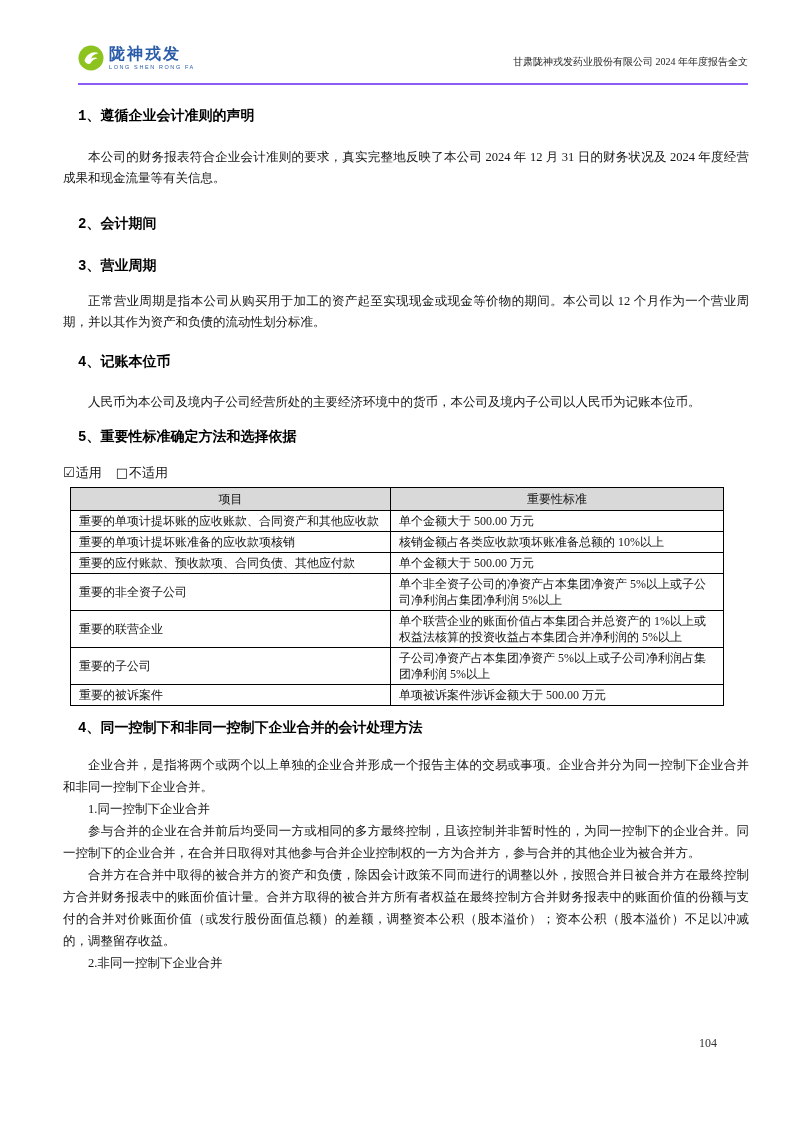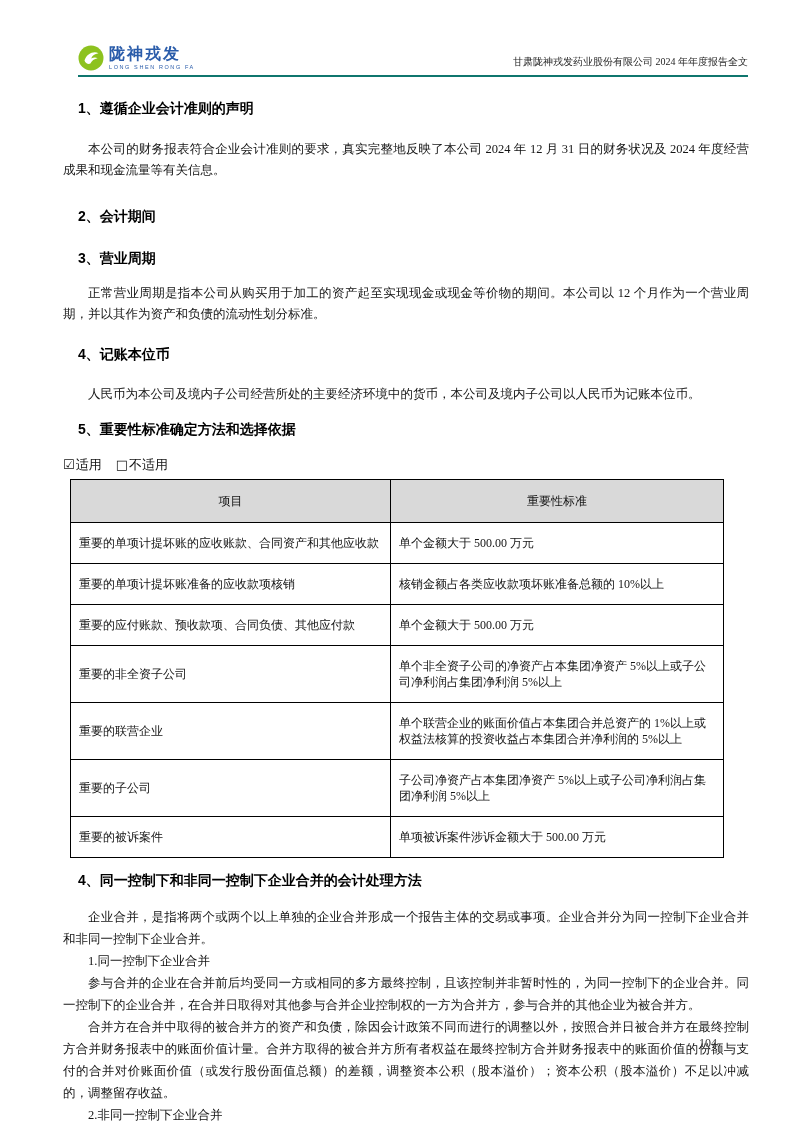--- a/index.html
+++ b/index.html
@@ -14,22 +14,22 @@
     font-family: "Liberation Serif", "DejaVu Serif", serif;
     color: #141414;
     overflow: hidden;
   }
   
   .doc-header {
     display: flex;
     justify-content: space-between;
     align-items: flex-end;
     margin-left: 15px;
-    border-bottom: 2px solid #0f766e;
-    padding-bottom: 4px;
+    border-bottom: 2px solid #8b5cf6;
+    padding-bottom: 12px;
   }
   .logo { display: flex; align-items: center; gap: 5px; }
   .logo svg { display: block; }
   .logo-text { display: flex; flex-direction: column; line-height: 1; }
   .logo-cn {
     font-family: "Liberation Sans", "DejaVu Sans", sans-serif;
     font-weight: 700;
     font-size: 16px;
     letter-spacing: 2px;
     color: #2a5caa;
@@ -43,21 +43,21 @@
     white-space: nowrap;
   }
   .doc-title {
     font-size: 10px;
     color: #1f1f1f;
     padding-bottom: 2px;
     white-space: nowrap;
   }
   
   .sec-h {
-    font-family: Liberation Sans, sans-serif;
+    font-family: Liberation Mono, monospace;
     font-weight: 700;
     font-size: 14px;
     line-height: 19px;
     margin-left: 15px;
     color: #000;
   }
   .para {
     font-size: 12.5px;
     line-height: 21px;
     text-align: justify;
@@ -89,21 +89,21 @@
     margin-top: 5px;
     margin-left: 7px;
     width: 653px;
     border-collapse: collapse;
     table-layout: fixed;
     font-size: 12px;
   }
   table.imp td, table.imp th {
     border: 1px solid #000;
     line-height: 16px;
-    padding: 12px 8px;
+    padding: 2px 8px;
     vertical-align: middle;
     font-weight: normal;
   }
   table.imp th {
     background: #d9d9d9;
     text-align: center;
     line-height: 18px;
   }
   table.imp col.c1 { width: 320px; }
   table.imp col.c2 { width: 333px; }

